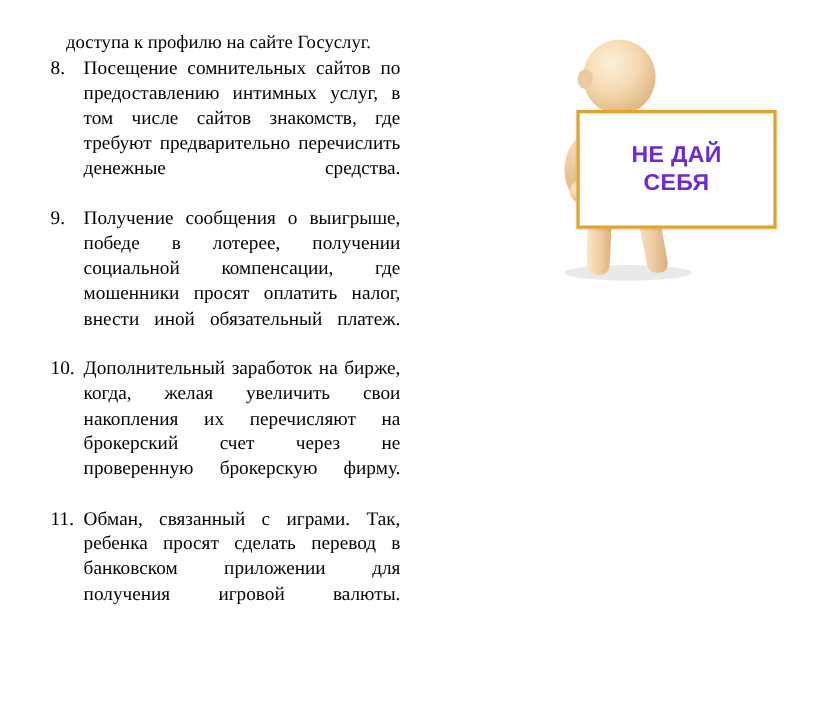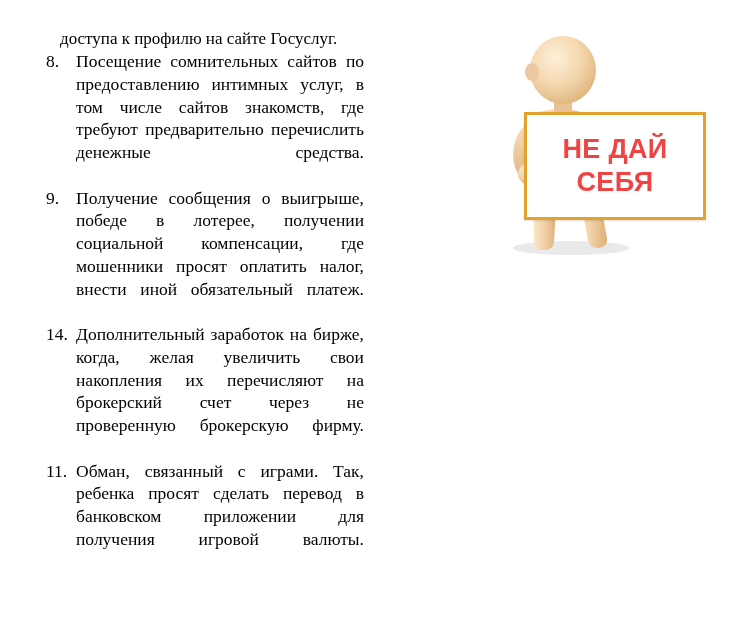--- a/index.html
+++ b/index.html
@@ -82,34 +82,34 @@
     width: 250px;
     height: 240px;
   }
   .figure-wrap {
     position: absolute;
     inset: 0;
   }
   .sign {
     position: absolute;
     left: 58px;
-    top: 90px;
+    top: 78px;
     width: 182px;
     height: 108px;
     background: #ffffff;
     border: 3px solid #e2a32e;
     box-sizing: border-box;
     display: flex;
     flex-direction: column;
     align-items: center;
     justify-content: center;
     font-family: "Liberation Sans", sans-serif;
     font-weight: bold;
-    color: #ef4444;
-    font-size: 27px;
+    color: #6d28d9;
+    font-size: 21px;
     line-height: 1.22;
     letter-spacing: 0.3px;
     text-align: center;
     box-shadow: 0 1px 2px rgba(0,0,0,0.12);
   }
   .sign span { display: block; }
 </style>
 </head>
 <body>
 
@@ -125,21 +125,21 @@
         <span class="num">8.</span>
         <span class="body just-all">Посещение сомнительных сайтов по предоставлению интимных услуг, в том числе сайтов знакомств, где требуют предварительно перечислить денежные средства.</span>
       </li>
 
       <li class="list-item">
         <span class="num">9.</span>
         <span class="body just-all">Получение сообщения о выигрыше, победе в лотерее, получении социальной компенсации, где мошенники просят оплатить налог, внести иной обязательный платеж.</span>
       </li>
 
       <li class="list-item">
-        <span class="num">14.</span>
+        <span class="num">10.</span>
         <span class="body just-all">Дополнительный заработок на бирже, когда, желая увеличить свои накопления их перечисляют на брокерский счет через не проверенную брокерскую фирму.</span>
       </li>
 
       <li class="list-item">
         <span class="num">11.</span>
         <span class="body just-all">Обман, связанный с играми. Так, ребенка просят сделать перевод в банковском приложении для получения игровой валюты.</span>
       </li>
 
     </ul>
   </div>

